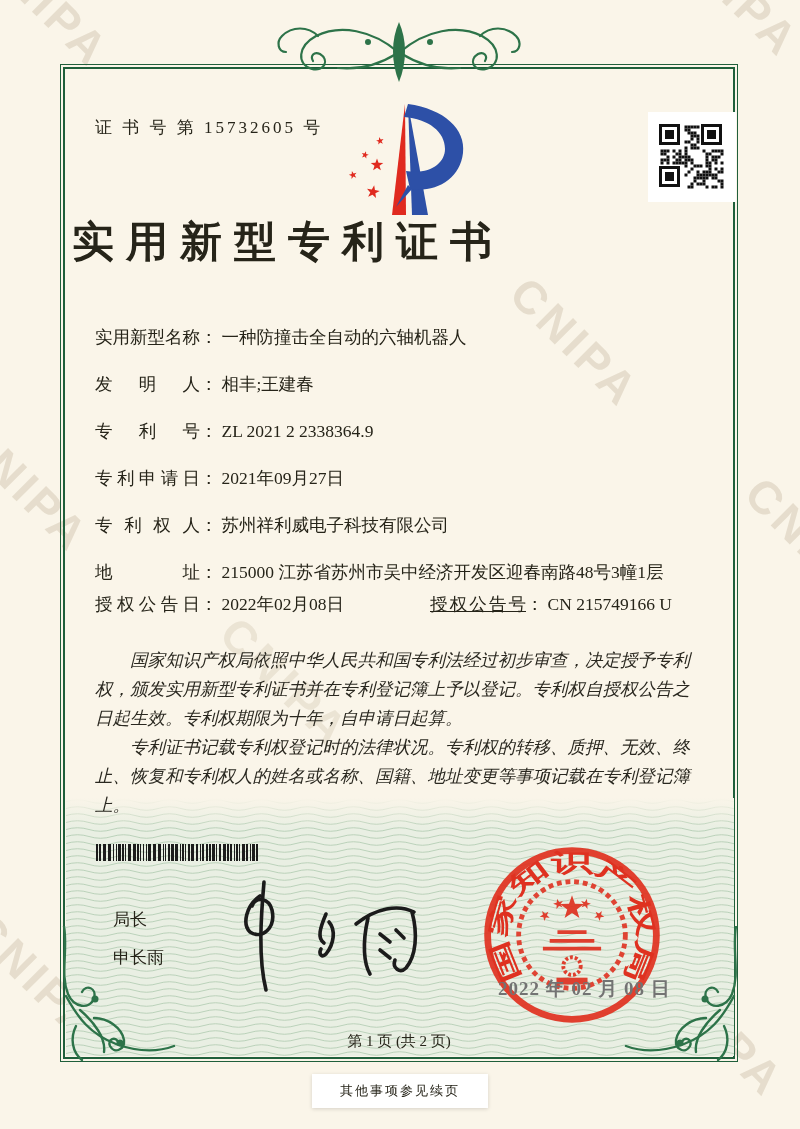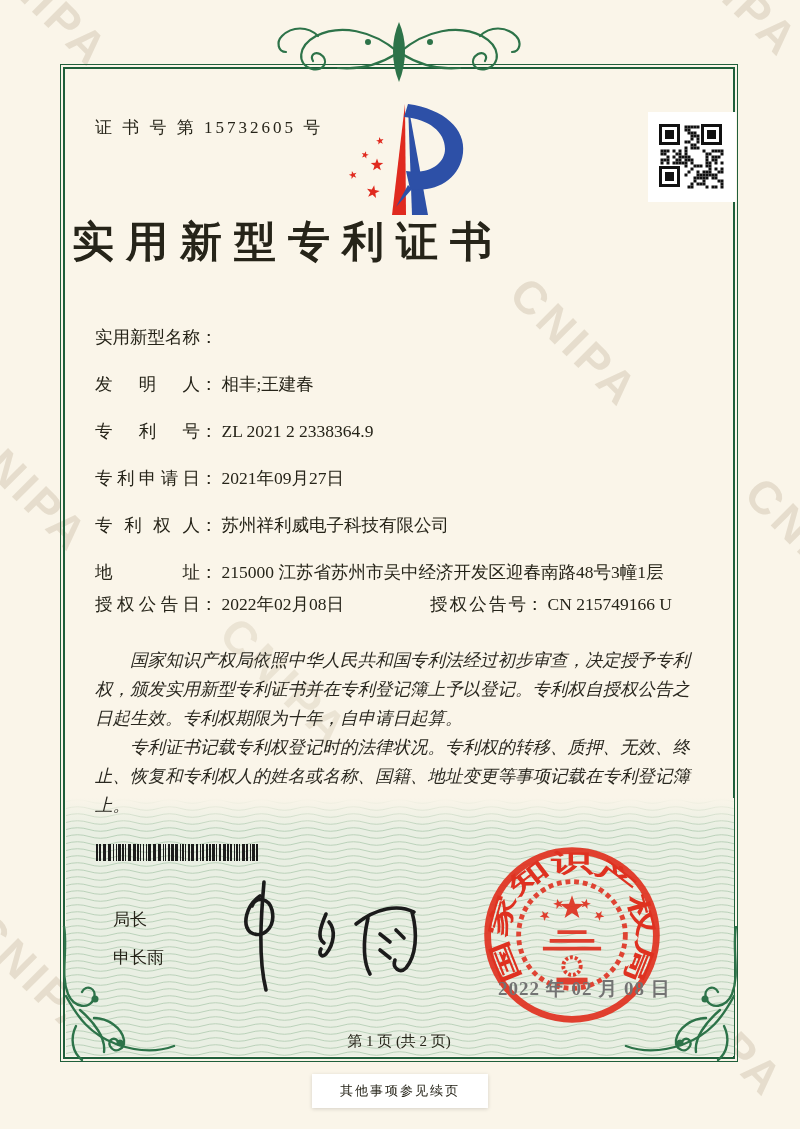--- a/index.html
+++ b/index.html
@@ -37,21 +37,21 @@
          font-size:42px;font-weight:bold;letter-spacing:12px;text-indent:12px;z-index:2;}
 
   .fields{position:absolute;left:95px;top:324px;width:612px;font-size:17.5px;line-height:26px;z-index:2;}
   .row{display:flex;margin-bottom:21px;position:relative;}
   .row.addr{margin-bottom:6px;}
   .lab{display:inline-block;width:105px;text-align:justify;text-align-last:justify;
        text-justify:inter-character;flex:none;}
   .colon{flex:none;}
   .val{flex:1;margin-left:4px;}
   .pair2{position:absolute;left:335px;top:0;display:flex;}
-  .pair2 .lab{width:96px;}
+  .pair2 .lab{width:96px;text-decoration:underline;}
 
   .body-text{position:absolute;left:95px;top:646px;width:612px;font-size:17.5px;
              line-height:29px;z-index:2;color:#2a2820;font-style:italic;}
   .body-text p{margin:0;text-indent:2em;}
 
   .barcode{position:absolute;left:95px;top:844px;width:168px;height:17px;z-index:3;}
 
   .officer-role{position:absolute;left:113px;top:908px;font-size:17px;z-index:3;
         font-family:"Liberation Sans","DejaVu Sans",sans-serif;}
   .officer-name{position:absolute;left:113px;top:946px;font-size:17px;z-index:3;
@@ -287,20 +287,21 @@
         <rect x="6" y="48" width="9" height="9" fill="#111"></rect>
       </svg>
   </div>
 
   <div class="title">实用新型专利证书</div>
 
   <div class="fields">
     <div class="row">
       <span class="lab">实用新型名称</span>
         <span class="colon">：</span>
+      <span class="val">一种防撞击全自动的六轴机器人</span>
     </div>
     <div class="row">
       <span class="lab">发明人</span>
         <span class="colon">：</span>
       <span class="val">相丰;王建春</span>
     </div>
     <div class="row">
       <span class="lab">专利号</span>
         <span class="colon">：</span>
       <span class="val">ZL 2021 2 2338364.9</span>

